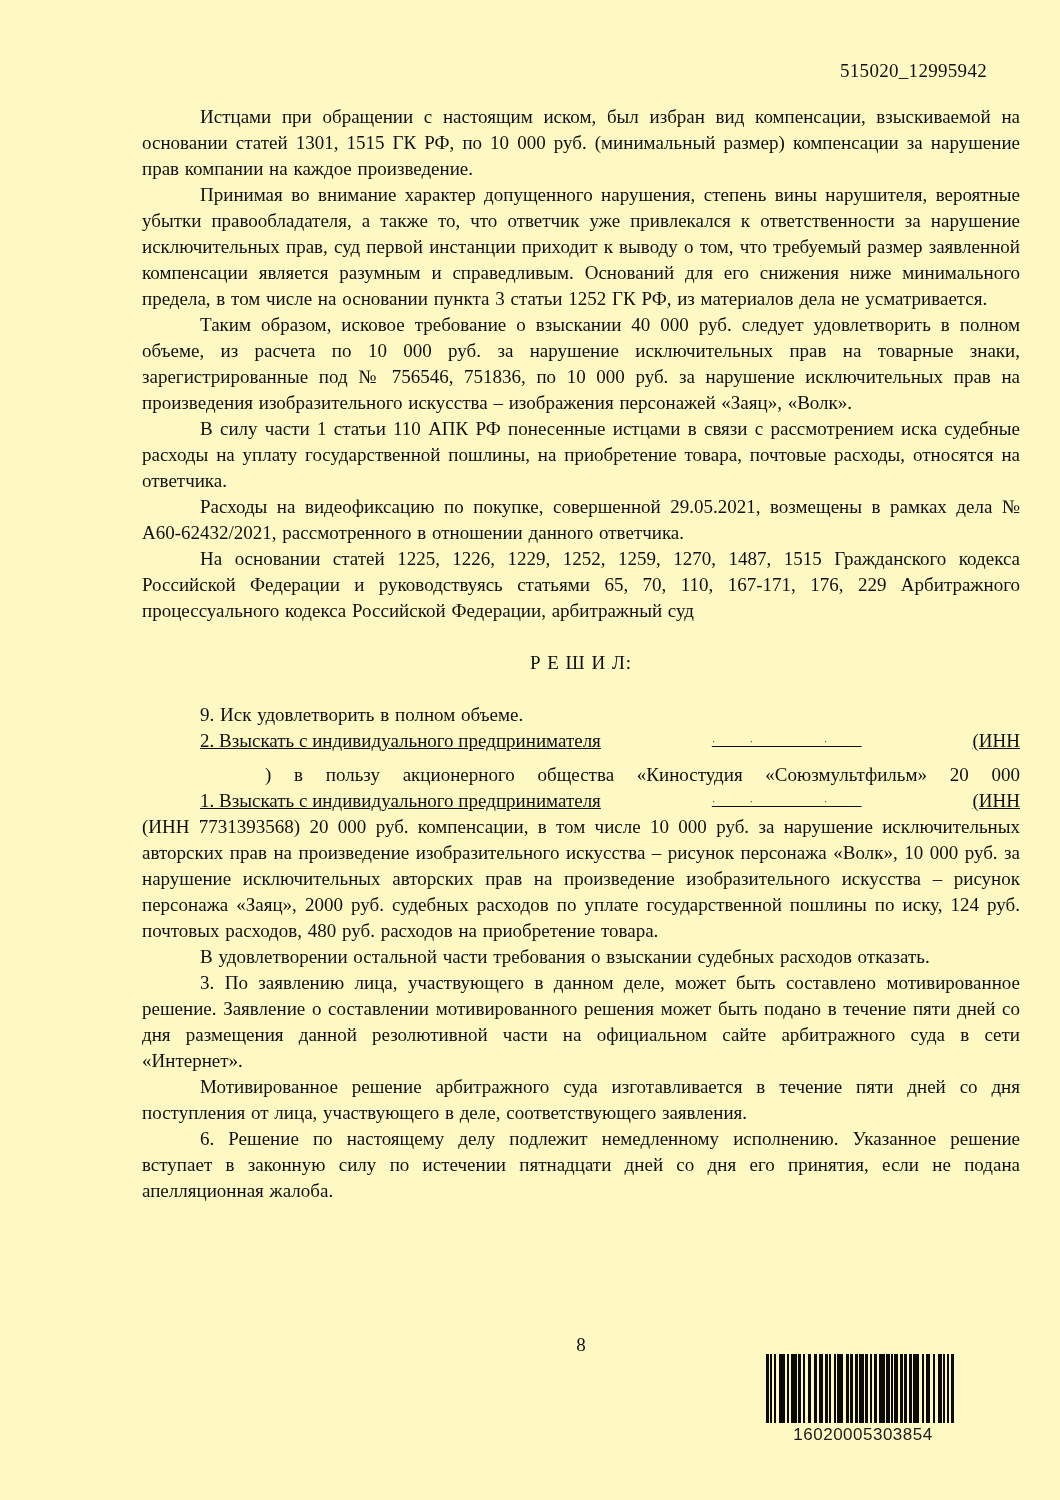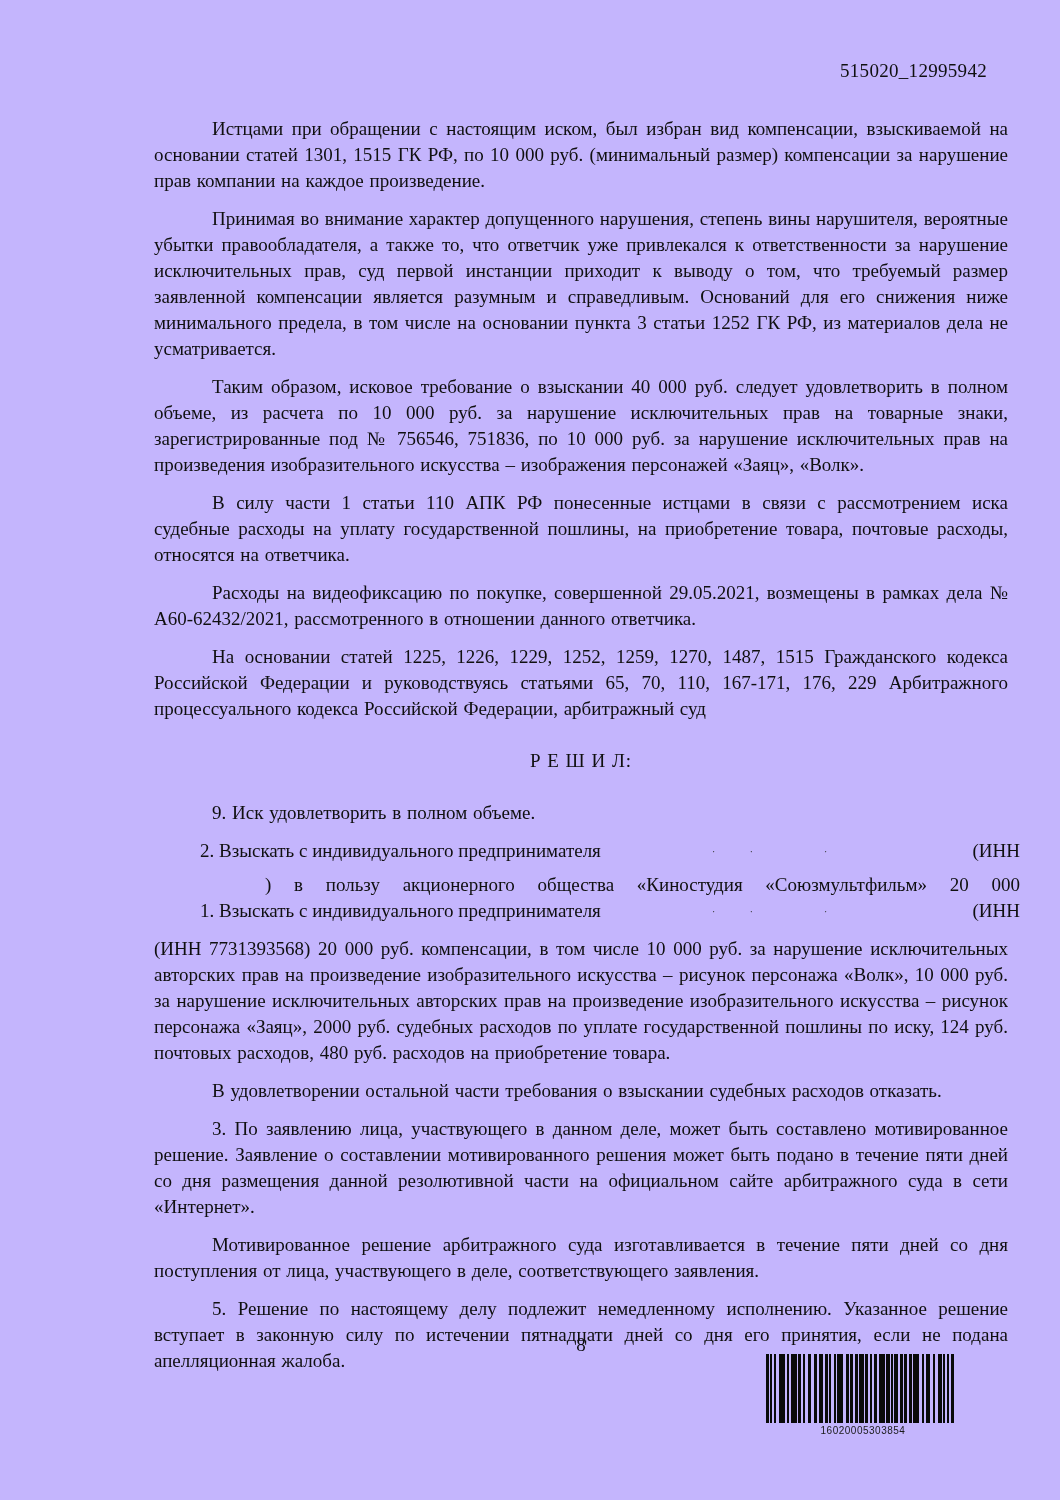--- a/index.html
+++ b/index.html
@@ -4,21 +4,21 @@
 <style>
   html, body {
     margin: 0;
     padding: 0;
     background: #ffffff;
   }
   .page {
     position: relative;
     width: 1060px;
     height: 1500px;
-    background: #c4b5fd;
+    background: #fef9c3;
     font-family: "Liberation Serif", "DejaVu Serif", serif;
     color: #101010;
     overflow: hidden;
   }
   .doc-id {
     position: absolute;
     top: 60px;
     right: 73px;
     font-size: 19px;
     letter-spacing: 0.3px;
@@ -27,38 +27,39 @@
   .content {
     position: absolute;
     left: 142px;
     top: 104px;
     width: 878px;
     font-size: 19px;
     line-height: 26px;
     text-align: justify;
   }
   .para {
-    margin: 12px;
+    margin: 0;
     text-indent: 58px;
     word-spacing: 1px;
   }
   .para.no-indent {
     text-indent: 0;
   }
   .heading {
     text-align: center;
     text-indent: 0;
     margin: 26px 0 26px 0;
     letter-spacing: 1px;
   }
   .split-line {
     display: flex;
     align-items: flex-start;
     padding-left: 58px;
     white-space: nowrap;
+    text-decoration: underline;
   }
   .split-line .gap {
     flex: 1;
     text-align: center;
     font-size: 11px;
     color: #3a3a3a;
     letter-spacing: 34px;
     align-self: flex-end;
     overflow: hidden;
   }
@@ -91,21 +92,21 @@
   }
   .barcode-bars .bar {
     background: #0a0a0a;
     height: 100%;
     flex: 0 0 auto;
   }
   .barcode-number {
     margin-top: 2px;
     text-align: center;
     font-family: "Liberation Sans", "DejaVu Sans", sans-serif;
-    font-size: 10px;
+    font-size: 17px;
     letter-spacing: 0.5px;
     color: #1a1a1a;
   }
 </style>
 </head>
 <body>
 
 <div class="page">
 
   <div class="doc-id">515020_12995942</div>
@@ -137,21 +138,21 @@
         <span>1. Взыскать с индивидуального предпринимателя</span>
         <span class="gap">·· ·</span>
         <span>(ИНН</span>
       </div>
       <p class="para no-indent">(ИНН 7731393568)  20 000 руб. компенсации, в том числе 10 000 руб.  за нарушение исключительных авторских прав на  произведение изобразительного искусства – рисунок персонажа «Волк», 10 000 руб.  за нарушение исключительных авторских прав на произведение изобразительного искусства – рисунок персонажа «Заяц», 2000 руб. судебных расходов по уплате государственной пошлины по иску, 124 руб. почтовых расходов, 480 руб. расходов на приобретение товара.</p>
     </div>
 
     <p class="para">В удовлетворении остальной части требования о взыскании судебных расходов отказать.</p>
     <p class="para">3. По заявлению лица, участвующего в данном деле, может быть составлено мотивированное решение. Заявление о составлении мотивированного решения может быть подано в течение пяти дней со дня размещения данной резолютивной части на официальном сайте арбитражного суда в сети «Интернет».</p>
     <p class="para">Мотивированное решение арбитражного суда изготавливается в течение пяти дней со дня поступления от лица, участвующего в деле, соответствующего заявления.</p>
-    <p class="para">5. Решение по настоящему делу подлежит немедленному исполнению. Указанное решение вступает в законную силу по истечении пятнадцати дней со дня его принятия, если не подана апелляционная жалоба.</p>
+    <p class="para">6. Решение по настоящему делу подлежит немедленному исполнению. Указанное решение вступает в законную силу по истечении пятнадцати дней со дня его принятия, если не подана апелляционная жалоба.</p>
 
   </div>
 
   <div class="page-number">8</div>
 
   <div class="barcode-wrap">
     <div class="barcode-bars">
         <div class="bar" style="width: 3px; margin-right: 1px;"></div>
         <div class="bar" style="width: 2px; margin-right: 2px;"></div>
         <div class="bar" style="width: 2px; margin-right: 3px;"></div>

